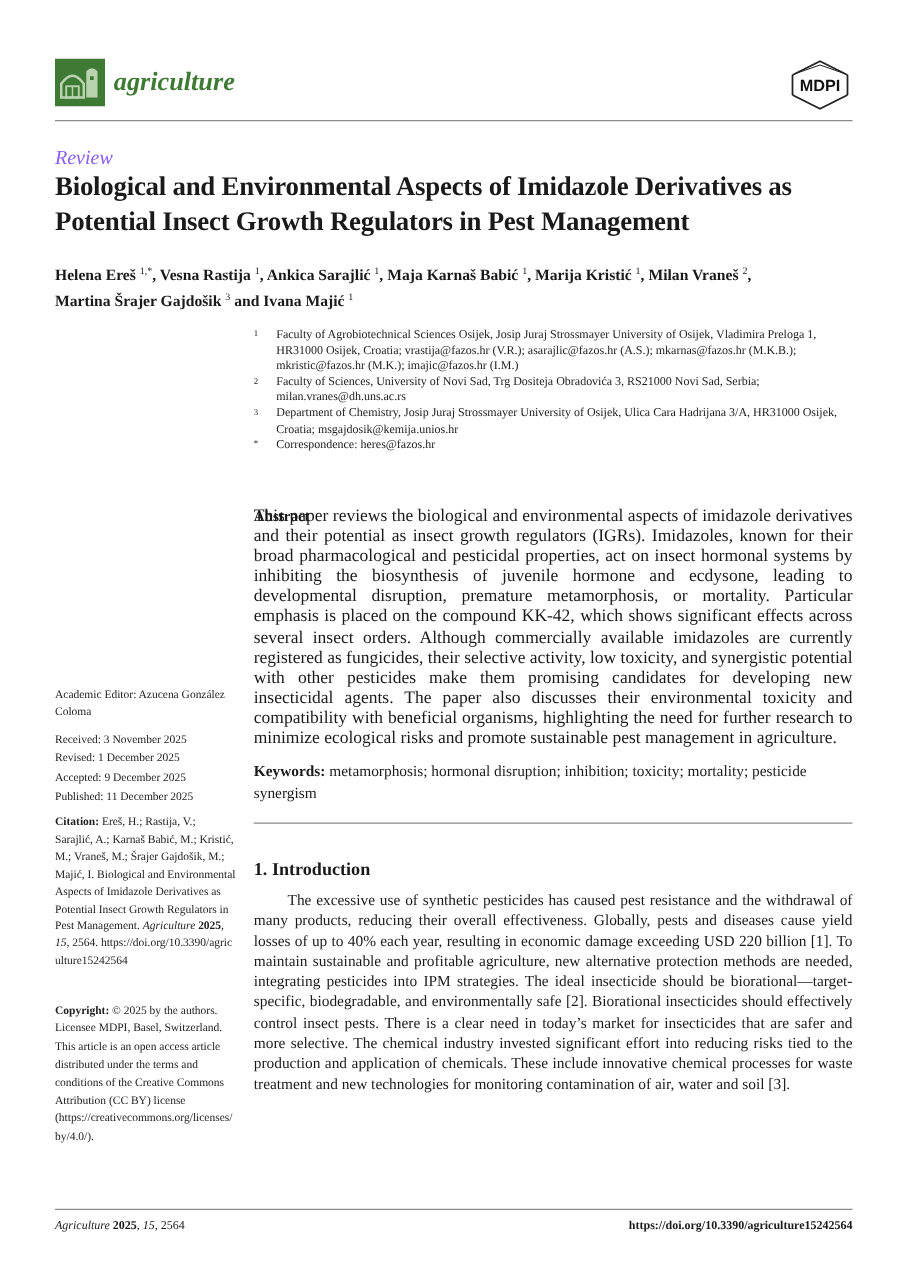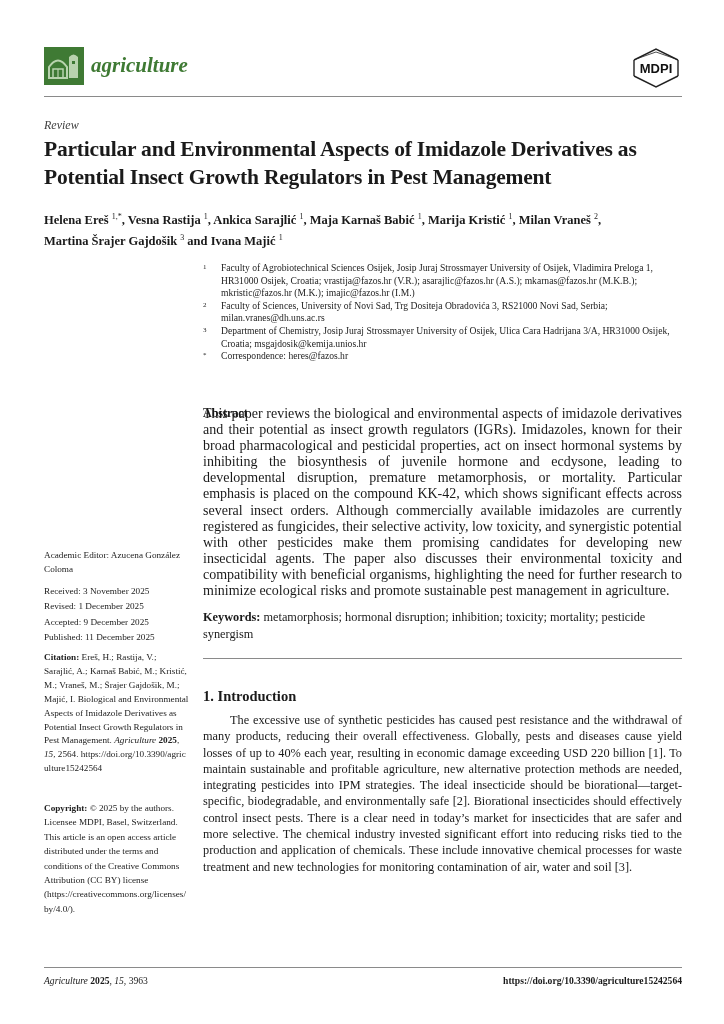--- a/index.html
+++ b/index.html
@@ -7,21 +7,21 @@
          font-family: "Liberation Serif", "DejaVu Serif", serif; color: #1a1a1a; }
   .abs { position: absolute; }
 
   
   .logo-box { left: 44px; top: 47px; width: 40px; height: 38px; background: #3f7a34; }
   .journal-name { left: 91px; top: 53px; font-style: italic; font-weight: bold; font-size: 21px;
                   color: #3f7a34; font-family: "Liberation Serif", serif; }
   .mdpi { left: 628px; top: 46px; width: 56px; height: 44px; }
   .header-rule { left: 44px; top: 96px; width: 638px; height: 1px; background: #8a8a8a; }
 
-  .article-type { left: 44px; top: 118px; font-style: italic; font-size: 12px; color: #404040; }
+  .article-type { left: 44px; top: 118px; font-style: italic; font-size: 16px; color: #8b5cf6; }
   .title { left: 44px; top: 135px; width: 650px; font-weight: bold; font-size: 21.5px; line-height: 28px;
            font-family: "Liberation Serif", serif; letter-spacing: -0.2px; }
   .authors { left: 44px; top: 208px; width: 650px; font-weight: bold; font-size: 12.5px; line-height: 18px; }
   .authors sup { font-weight: normal; font-size: 8px; }
 
   .affil { left: 203px; top: 262px; width: 480px; font-size: 9.6px; line-height: 12.6px; color: #222; }
   .affil-row { position: relative; padding-left: 18px; }
   .affil-num { position: absolute; left: 0; top: -1px; font-size: 7px; }
 
   .abstract-head { left: 203px; top: 382px; font-weight: bold; font-size: 12px; margin-top: 24px; }
@@ -63,21 +63,21 @@
     <polyline points="8,13 28,6 48,13" fill="none" stroke="#222" stroke-width="0.8"></polyline>
     <polyline points="6,30 28,41 50,30" fill="none" stroke="#222" stroke-width="1.4"></polyline>
     <line x1="6" y1="14" x2="6" y2="30" stroke="#222" stroke-width="1.4"></line>
     <line x1="50" y1="14" x2="50" y2="30" stroke="#222" stroke-width="1.4"></line>
     <text x="28" y="27" text-anchor="middle" font-family="Liberation Sans, sans-serif" font-weight="bold" font-size="13" fill="#111">MDPI</text>
   </svg>
 </div>
 <div class="abs header-rule"></div>
 
 <div class="abs article-type">Review</div>
-<div class="abs title">Particular and Environmental Aspects of Imidazole Derivatives as Potential Insect Growth Regulators in Pest Management</div>
+<div class="abs title">Biological and Environmental Aspects of Imidazole Derivatives as Potential Insect Growth Regulators in Pest Management</div>
 <div class="abs authors" id="authors"><span>Helena Ereš <sup>1,*</sup></span>, <span>Vesna Rastija <sup>1</sup></span>, <span>Ankica Sarajlić <sup>1</sup></span>, <span>Maja Karnaš Babić <sup>1</sup></span>, <span>Marija Kristić <sup>1</sup></span>, <span>Milan Vraneš <sup>2</sup></span>, <br><span>Martina Šrajer Gajdošik <sup>3</sup></span> and <span>Ivana Majić <sup>1</sup></span></div>
 
 <div class="abs affil" id="affils">
     <div class="affil-row"><span class="affil-num">1</span><span>Faculty of Agrobiotechnical Sciences Osijek, Josip Juraj Strossmayer University of Osijek, Vladimira Preloga 1, HR31000 Osijek, Croatia; vrastija@fazos.hr (V.R.); asarajlic@fazos.hr (A.S.); mkarnas@fazos.hr (M.K.B.); mkristic@fazos.hr (M.K.); imajic@fazos.hr (I.M.)</span></div>
     <div class="affil-row"><span class="affil-num">2</span><span>Faculty of Sciences, University of Novi Sad, Trg Dositeja Obradovića 3, RS21000 Novi Sad, Serbia; milan.vranes@dh.uns.ac.rs</span></div>
     <div class="affil-row"><span class="affil-num">3</span><span>Department of Chemistry, Josip Juraj Strossmayer University of Osijek, Ulica Cara Hadrijana 3/A, HR31000 Osijek, Croatia; msgajdosik@kemija.unios.hr</span></div>
     <div class="affil-row"><span class="affil-num">*</span><span>Correspondence: heres@fazos.hr</span></div>
   </div>
 
 <div class="abs abstract-head">Abstract</div>
@@ -105,15 +105,15 @@
   <b>2025</b><span>, </span><i>15</i><span style="word-break:break-all">, 2564. https://doi.org/10.3390/agriculture15242564</span>
 </div>
 <div class="abs side copyright">
   <b class="lbl">Copyright:</b>
   <span style="word-break:break-word">© 2025 by the authors. Licensee MDPI, Basel, Switzerland. This article is an open access article distributed under the terms and conditions of the Creative Commons Attribution (CC BY) license (https://creativecommons.org/licenses/by/4.0/).</span>
 </div>
 
 <div class="abs footer-rule"></div>
 <div class="abs footer-left">
   <i>Agriculture</i>
-  <b>2025</b><span>, </span><i>15</i><span>, 3963</span>
+  <b>2025</b><span>, </span><i>15</i><span>, 2564</span>
 </div>
 <div class="abs footer-right">https://doi.org/10.3390/agriculture15242564</div>
 
 </body></html>

